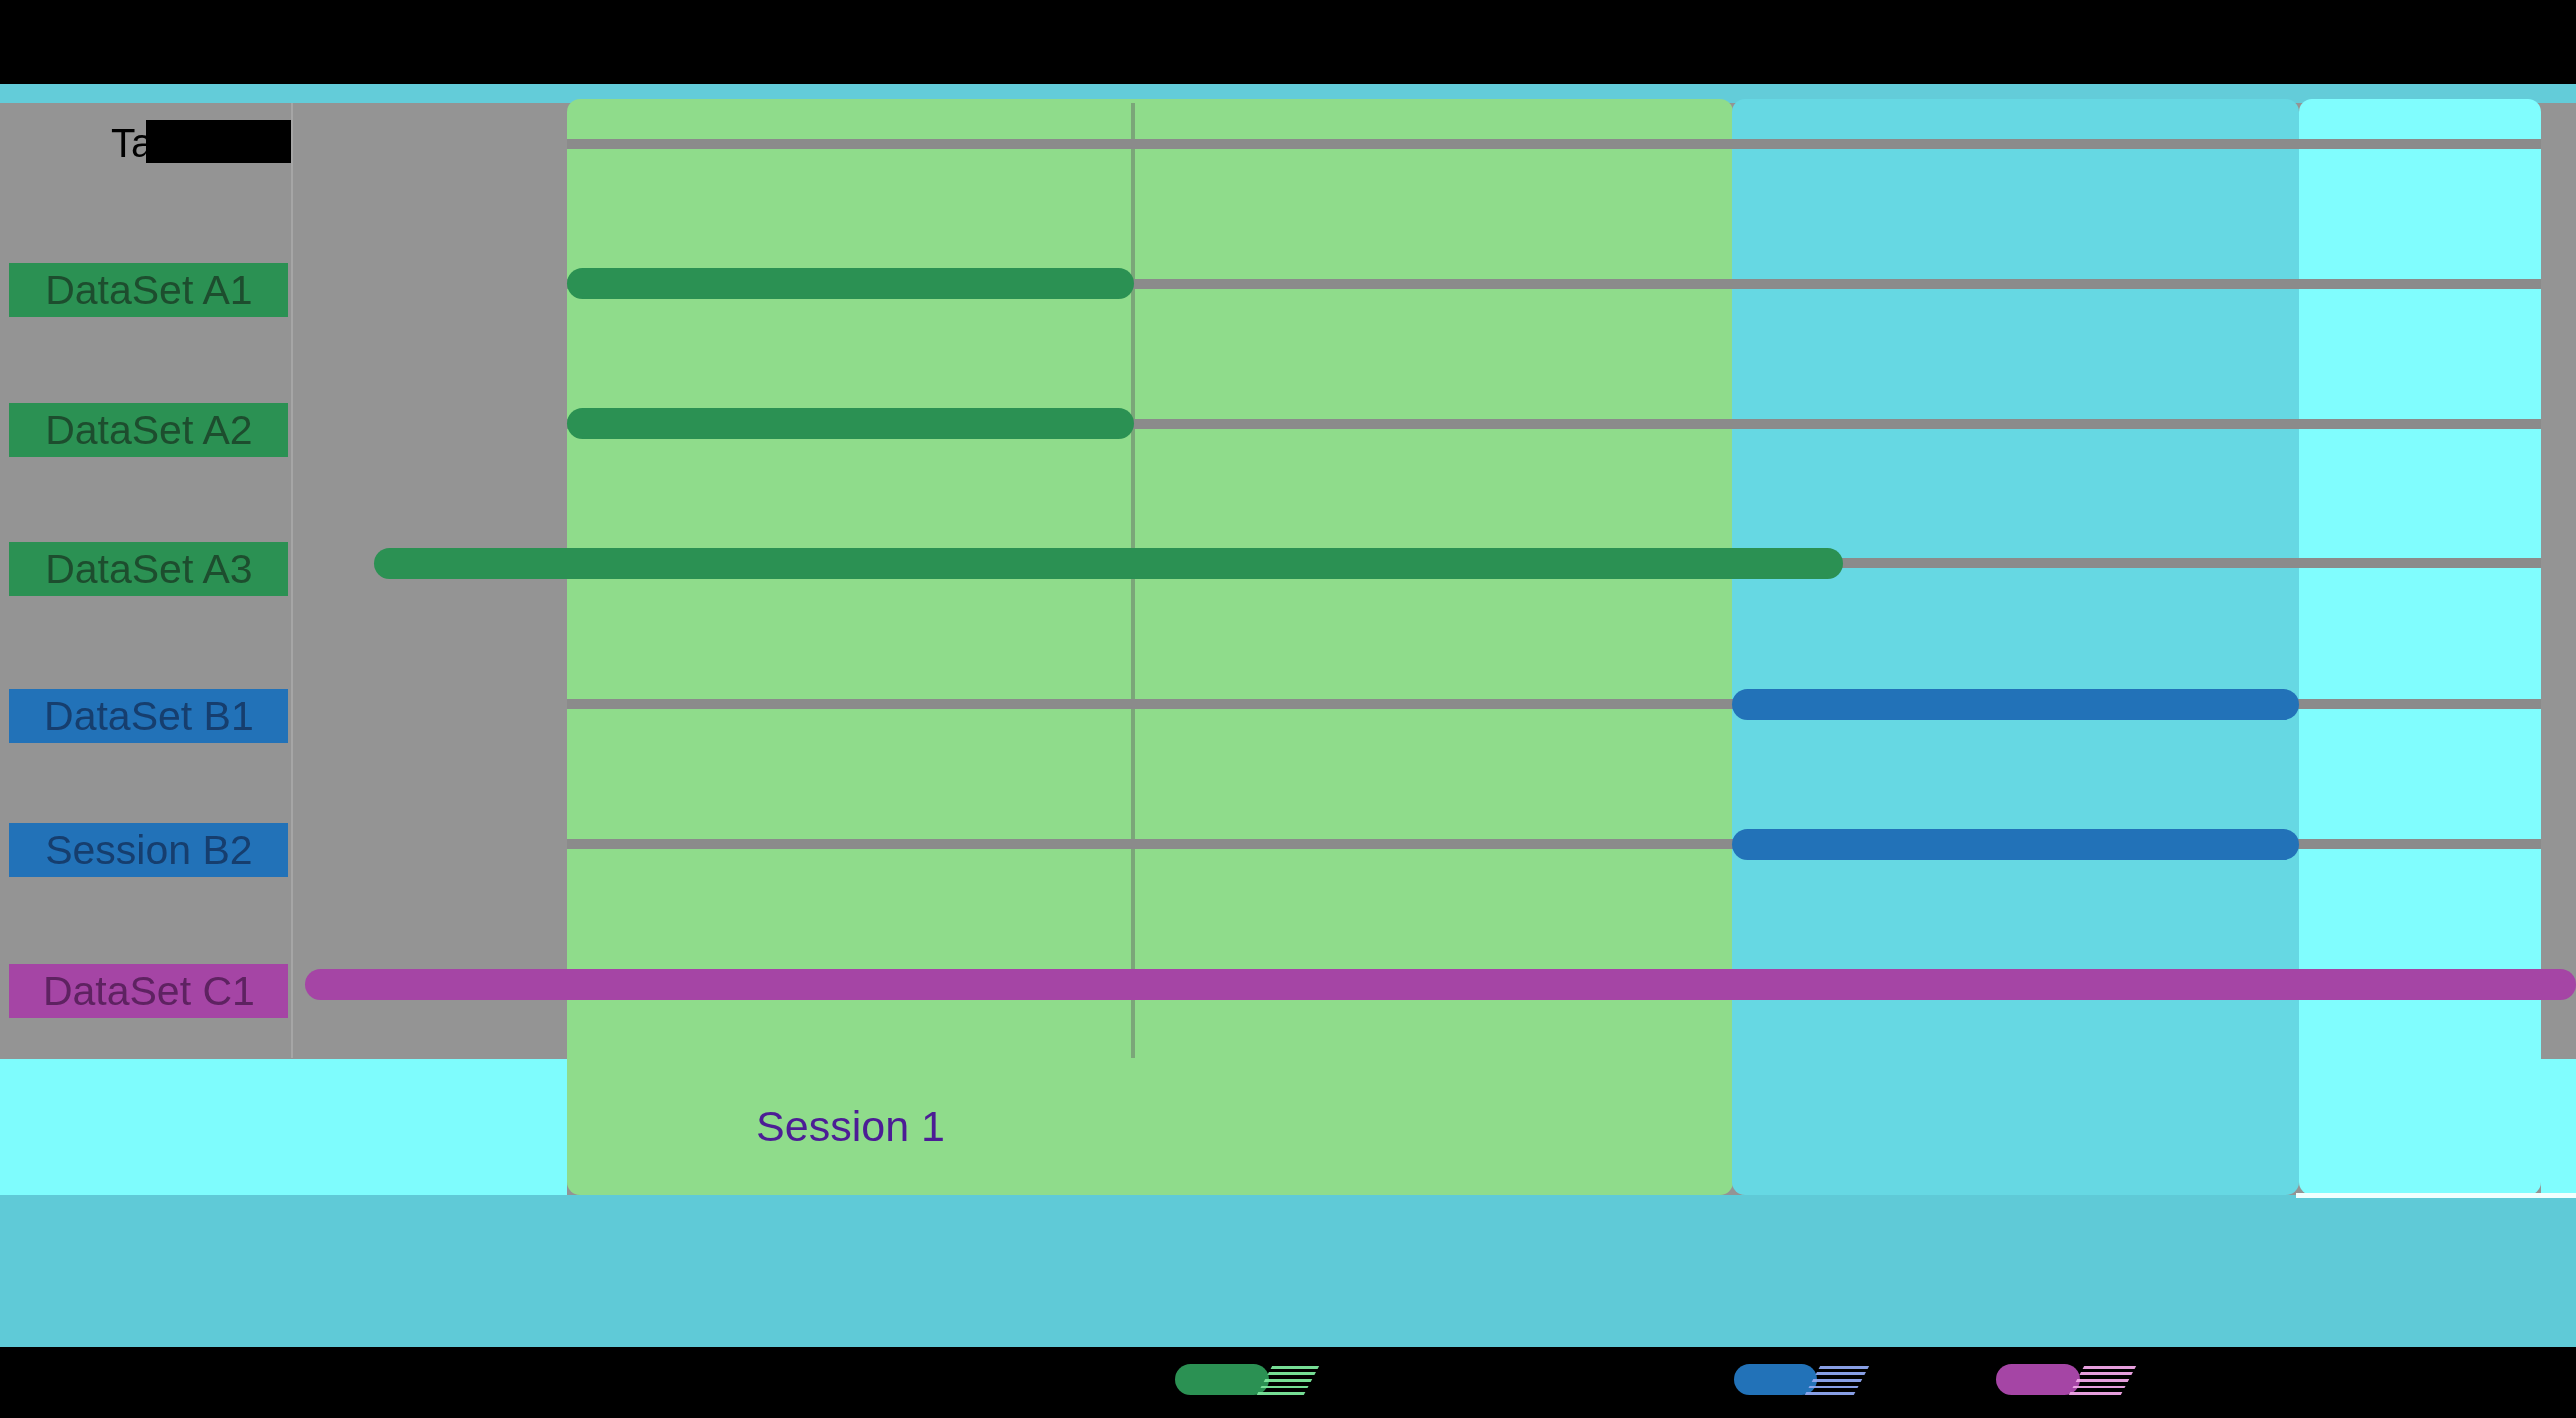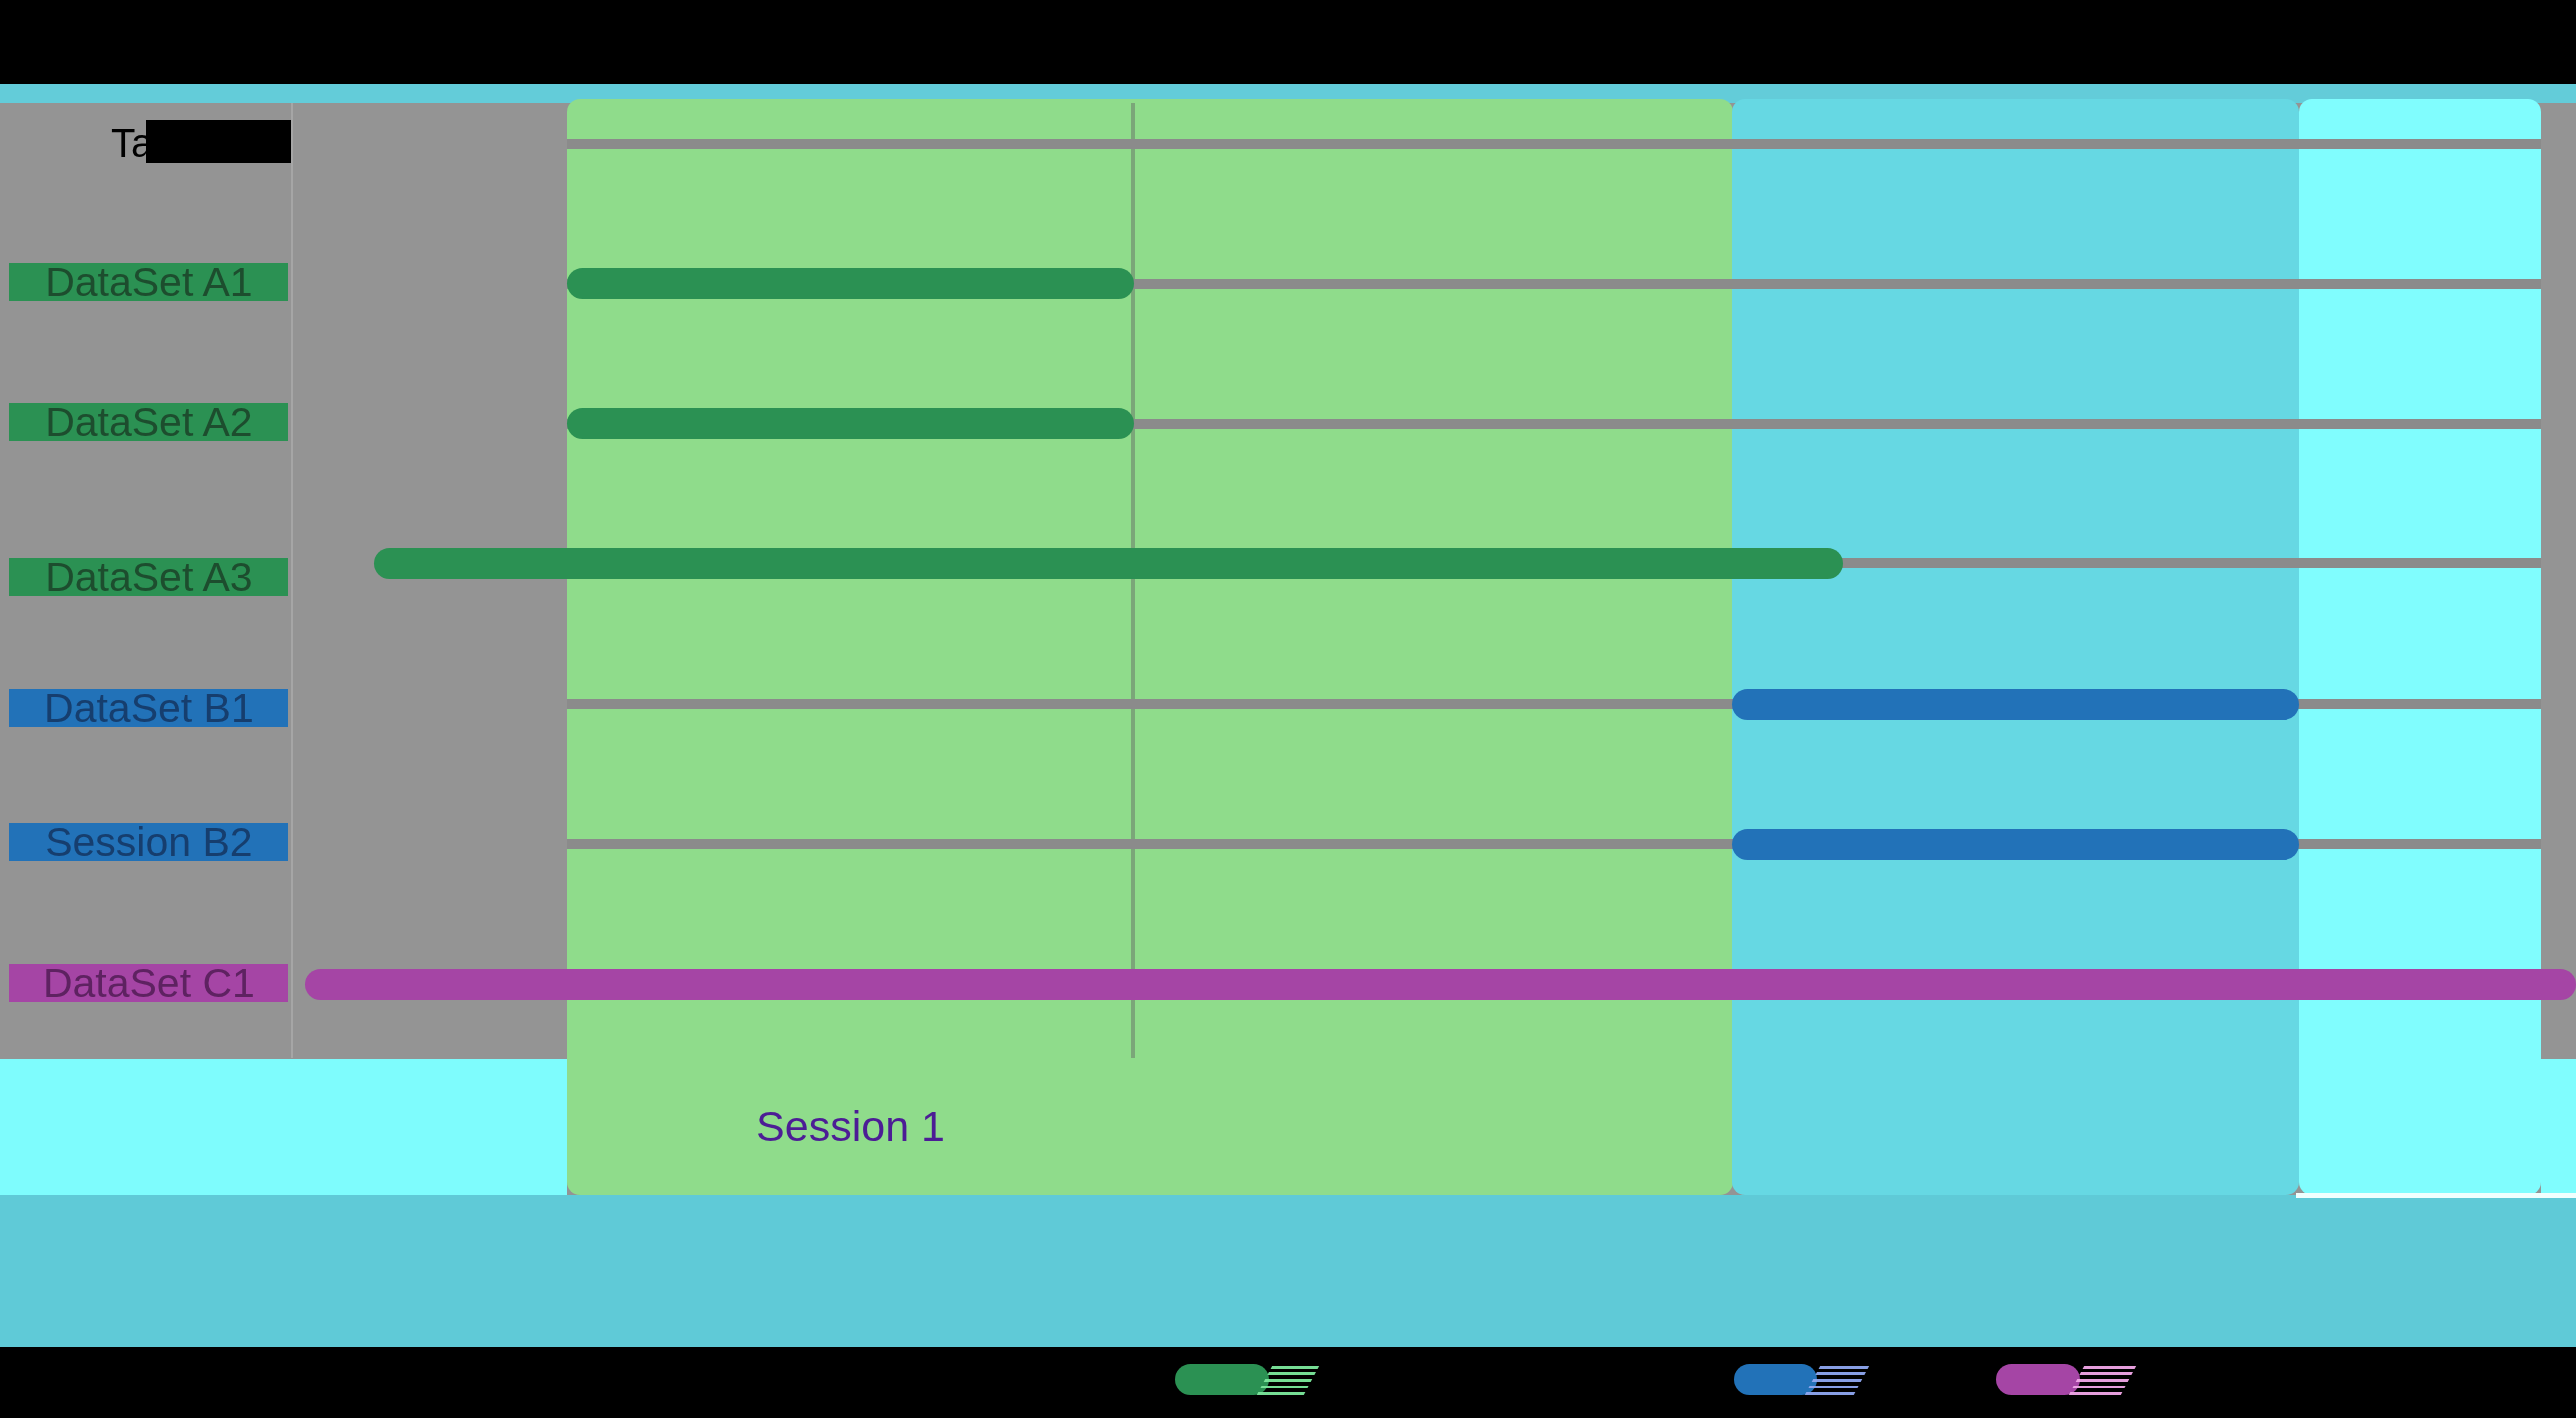--- a/index.html
+++ b/index.html
@@ -15,21 +15,21 @@
   .band-cyan{left:1732px;width:567px;background:#66D8E3;}
   .band-bright{left:2299px;width:242px;background:#80FDFE;}
   .band-bright-tail{left:2541px;top:1059px;width:35px;height:136px;background:#80FDFE;}
   .axis-vline{left:291px;top:103px;width:1.9px;height:955px;background:#A6A6A6;}
   .mid-vline{left:1131px;top:103px;width:3.8px;height:955px;background:rgba(100,100,100,0.45);}
   .gridline{left:567px;width:1974px;height:10.3px;background:#8B8B8B;}
   .bar{height:31px;border-radius:16px;}
   .bar-green{background:#2B9153;}
   .bar-blue{background:#2272B8;}
   .bar-magenta{background:#A545A5;}
-  .chip{left:9.4px;width:279px;height:38px;display:flex;align-items:center;justify-content:center;
+  .chip{left:9.4px;width:279px;height:54px;display:flex;align-items:center;justify-content:center;
         font-size:41px;letter-spacing:0px;white-space:nowrap;}
   .chip-green{background:#2B9153;color:#1D4D2E;}
   .chip-blue{background:#2272B8;color:#163E6E;}
   .chip-magenta{background:#A545A5;color:#5E2261;}
   .task-header{left:111px;top:122px;height:43px;display:flex;align-items:center;
                font-size:40px;color:#000;}
   .task-blackbox{left:146px;top:120px;width:145px;height:43px;background:#000;}
   .session-label{top:1100px;width:563px;height:53px;display:flex;align-items:center;justify-content:center;
                  font-size:43px;}
   .session-1{left:569px;color:#4c1d95;}
@@ -82,21 +82,21 @@
     <span>Task</span>
   </div>
   <div class="abs task-blackbox"></div>
 
   <div class="abs chip chip-green" style="top:263px;">
       <span>DataSet A1</span>
     </div>
   <div class="abs chip chip-green" style="top:403px;justify-content:center;">
       <span>DataSet A2</span>
     </div>
-  <div class="abs chip chip-green" style="top:542px;margin-top:16px;">
+  <div class="abs chip chip-green" style="top:542px;">
       <span>DataSet A3</span>
     </div>
   <div class="abs chip chip-blue" style="top:689px;">
       <span>DataSet B1</span>
     </div>
   <div class="abs chip chip-blue" style="top:823px;">
       <span>Session B2</span>
     </div>
   <div class="abs chip chip-magenta" style="top:964px;">
       <span>DataSet C1</span>

